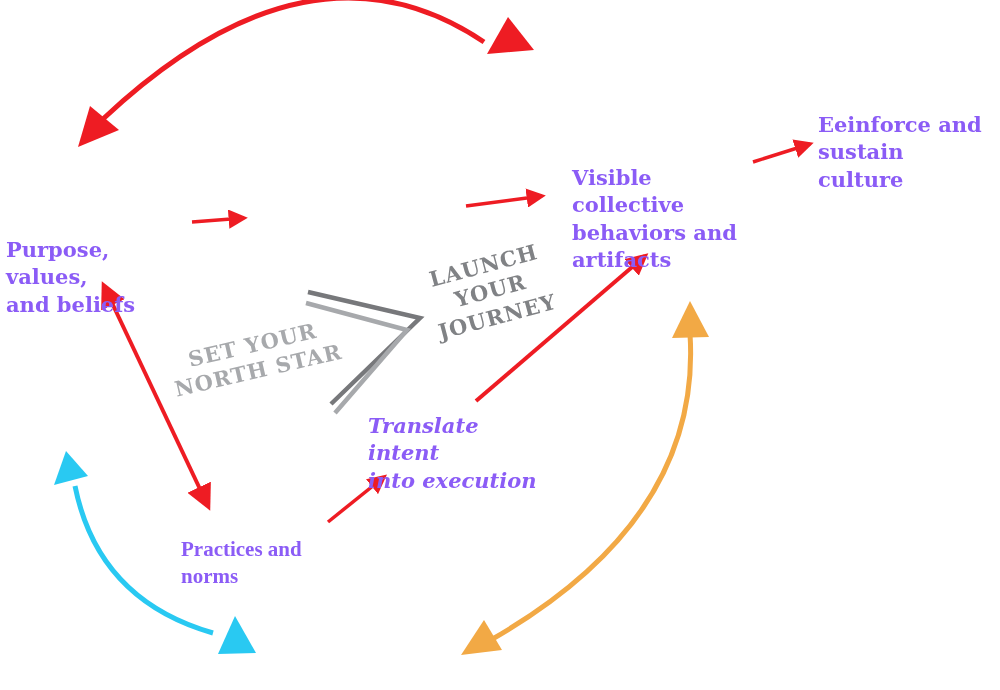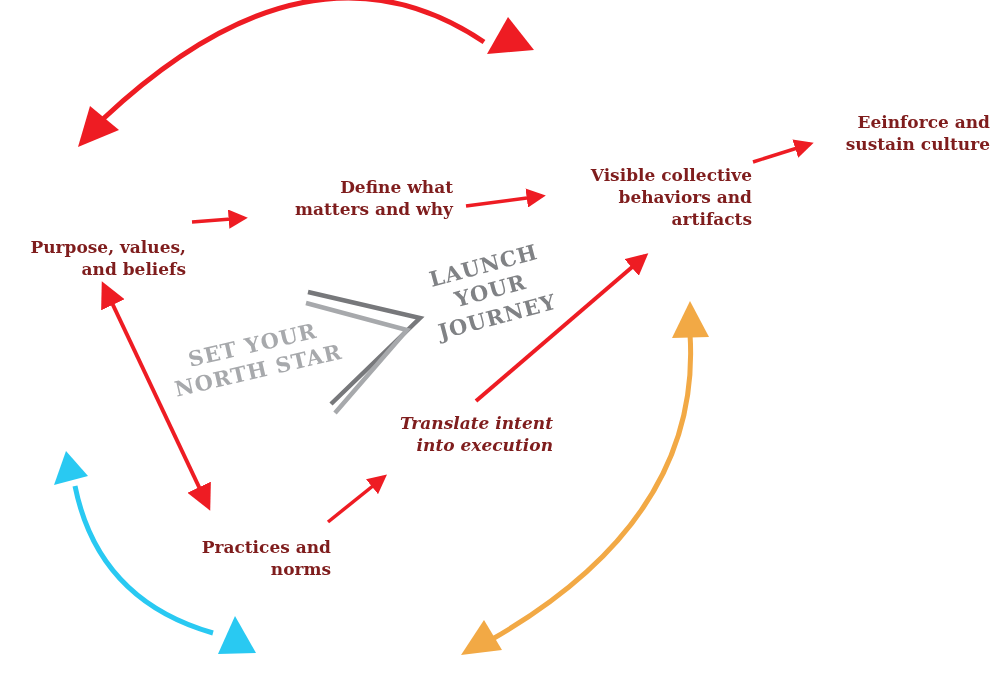--- a/index.html
+++ b/index.html
@@ -2,22 +2,22 @@
 <html><head>
 <meta charset="utf-8">
 <style>
   html,body{margin:0;padding:0;background:#ffffff;}
   .canvas{
     position:relative;width:1000px;height:690px;background:#ffffff;
     overflow:hidden;font-family:"DejaVu Serif", serif;
   }
   .canvas svg{position:absolute;left:0;top:0;}
   .node{
-    position:absolute;color:#7f1d1d;font-weight:700;font-size:17px;
-    line-height:1.3;text-align:right;white-space:pre-line;
+    position:absolute;color:#8b5cf6;font-weight:700;font-size:21px;
+    line-height:1.3;text-align:left;white-space:pre-line;
   }
   .stage{
     position:absolute;color:#a7a9ac;font-weight:700;font-size:21px;
     line-height:1.25;text-align:center;white-space:pre-line;letter-spacing:1px;
   }
   .stage.journey{color:#808285;}
 </style>
 </head>
 <body>
 
@@ -65,34 +65,32 @@
 
     <g>
       <polyline points="308,292 420,318 331,404" fill="none" stroke-width="4.5" stroke="#77787b"></polyline>
       <polyline points="306,303 407,330 335,413" fill="none" stroke-width="4.5" stroke="#a7a9ac"></polyline>
     </g>
   </svg>
 
   <div class="node" style="left:6px;top:202px;width:180px;margin-top:34px;">Purpose, values,
 and beliefs</div>
 
-  <div class="node" style="left:268px;top:176px;width:185px;">Define what
-matters and why</div>
 
   <div class="node" style="left:572px;top:164px;width:180px;">Visible collective
 behaviors and
 artifacts</div>
 
   <div class="node" style="left:818px;top:111px;width:172px;">Eeinforce and
 sustain culture</div>
 
   <div class="node" style="left:368px;top:412px;width:185px;font-style:italic;">Translate intent
 into execution</div>
 
-  <div class="node" style="left:181px;top:536px;width:150px;">Practices and
+  <div class="node" style="left:181px;top:536px;width:150px;font-family:Liberation Serif, serif;">Practices and
 norms</div>
 
   <div class="stage" style="left:163px;top:332px;width:185px;transform:rotate(-13deg);">SET YOUR
 NORTH STAR</div>
 
   <div class="stage journey" style="left:423px;top:252px;width:135px;transform:rotate(-15deg);">LAUNCH
 YOUR
 JOURNEY</div>
 
 </div>

